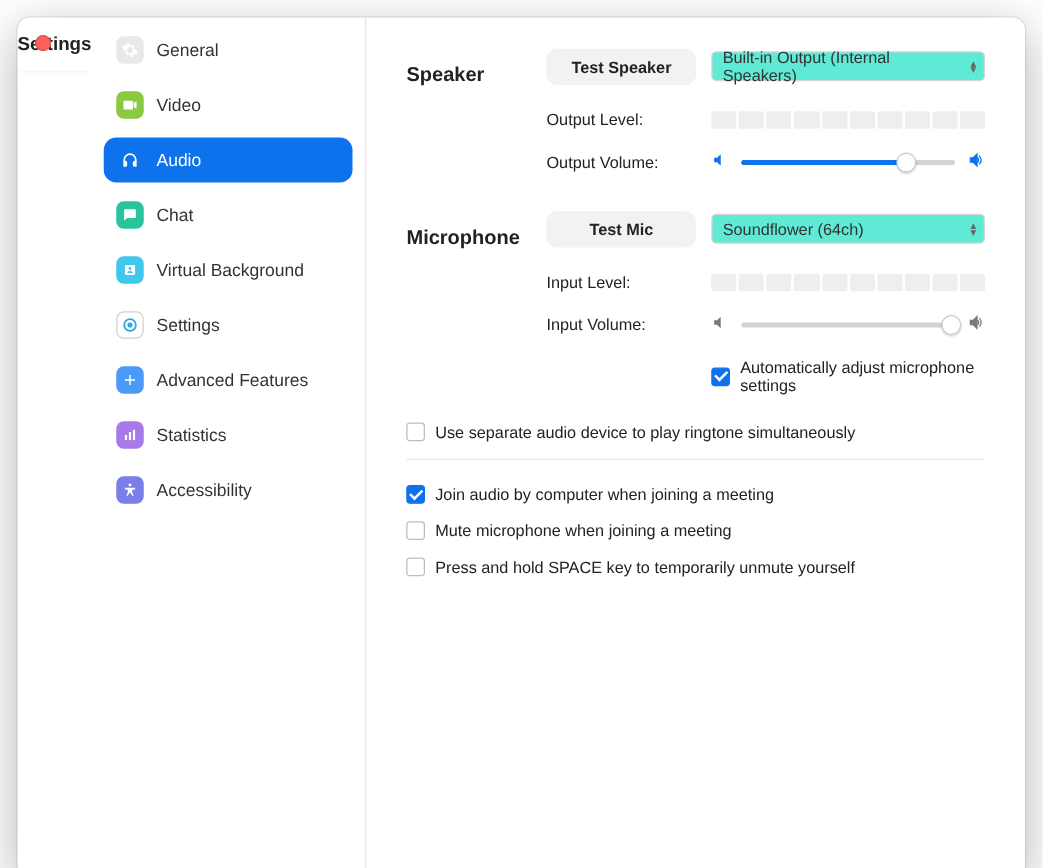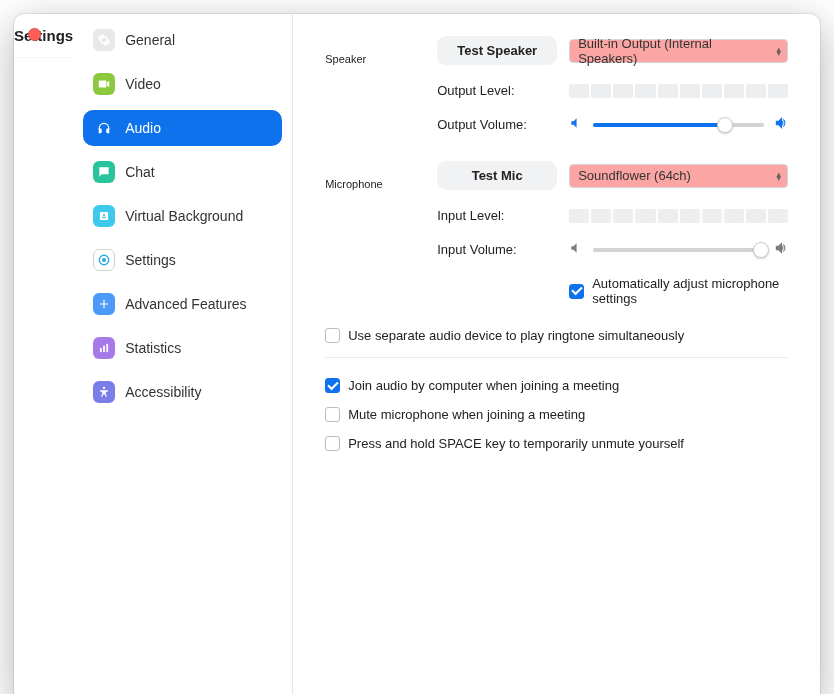--- a/index.html
+++ b/index.html
@@ -85,37 +85,37 @@
 }
 .section {
   display: grid;
   grid-template-columns: 100px 120px 1fr;
   column-gap: 12px;
   row-gap: 18px;
   align-items: center;
   margin-bottom: 22px;
 }
 .section-label {
-  font-weight: 400;
-  font-size: 11px;
+  font-weight: 700;
+  font-size: 16px;
   margin-top: 16px;
 }
 .pill-btn {
   background: #f1f2f4;
   border: none;
   border-radius: 9px;
   padding: 7px 14px;
   font-size: 13px;
   color: #222;
   cursor: pointer;
   text-align: center;
   font-weight: bold;
 }
 .select {
-  background: #fca5a5;
+  background: #5eead4;
   border: 1px solid #d6d6d6;
   border-radius: 4px;
   padding: 4px 22px 4px 8px;
   font-size: 13px;
   color: #333;
   cursor: pointer;
   position: relative;
   height: 24px;
   display: flex;
   align-items: center;

